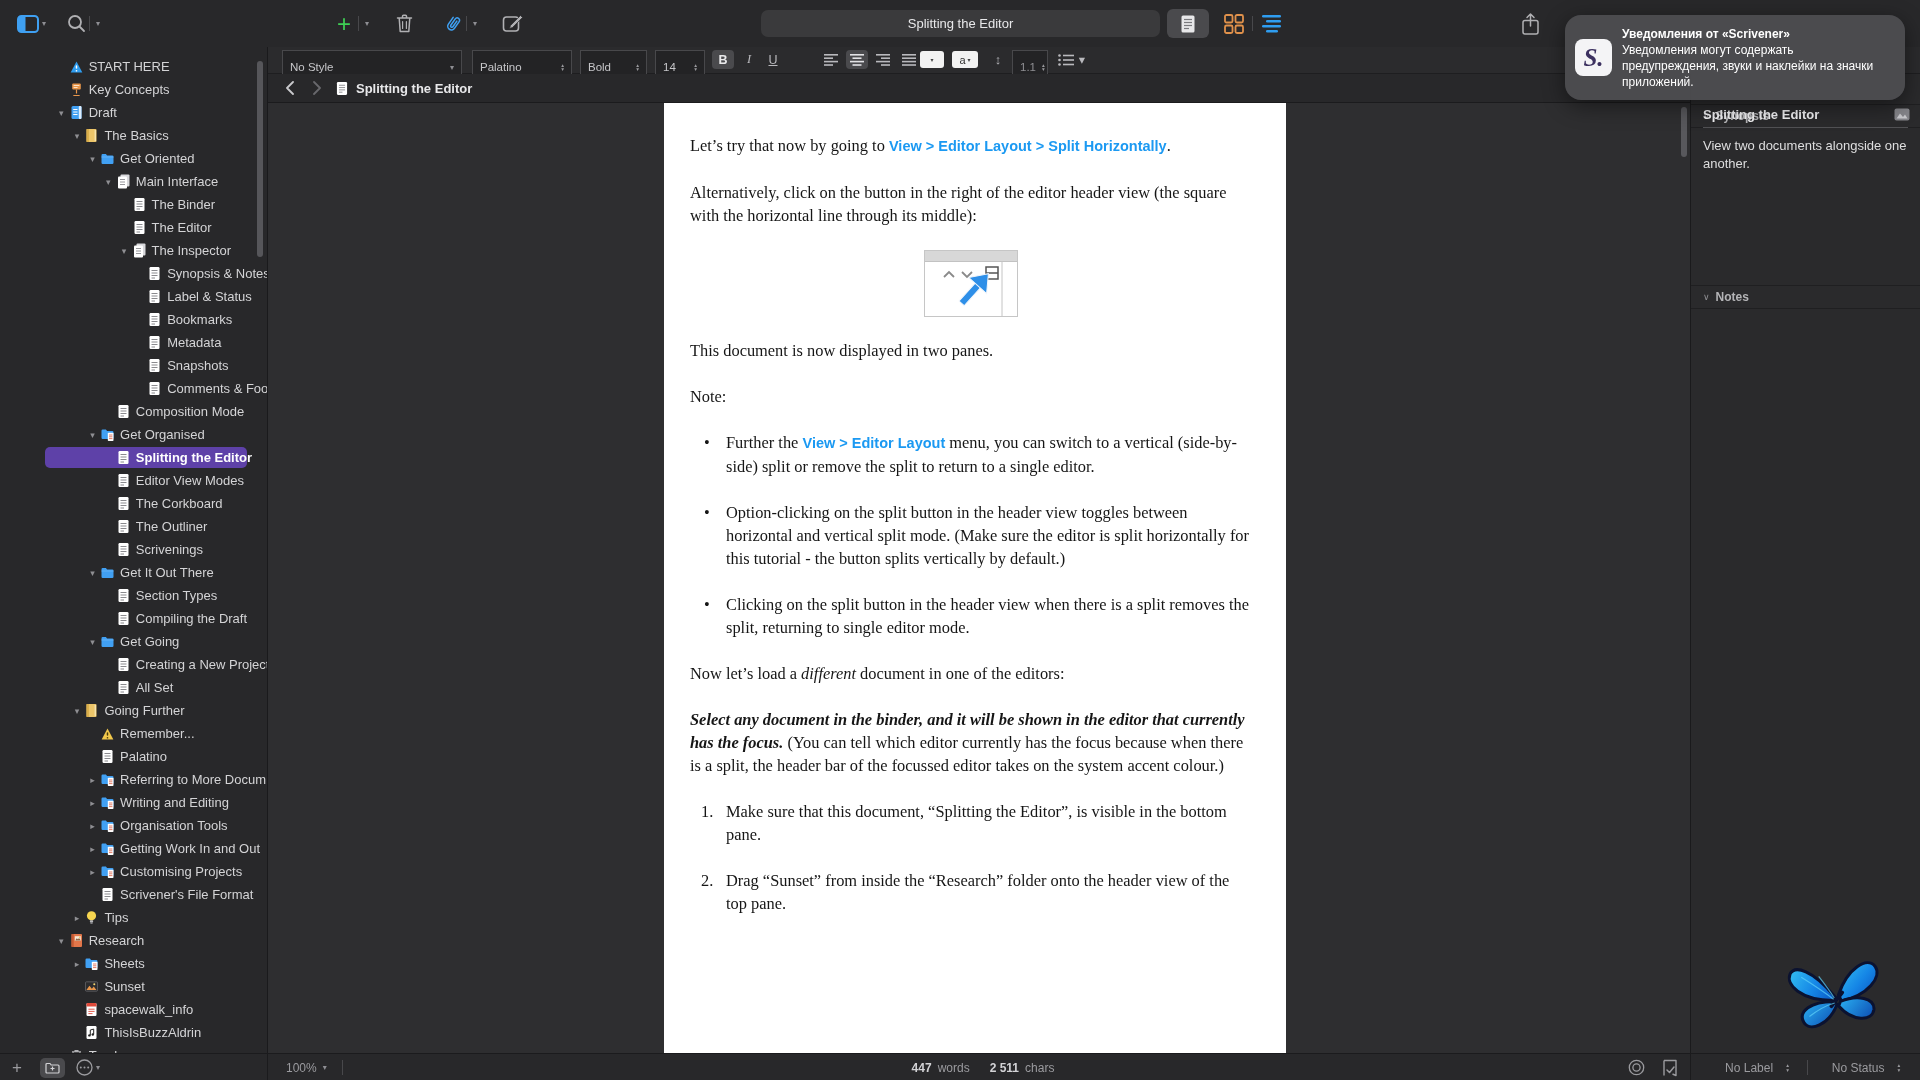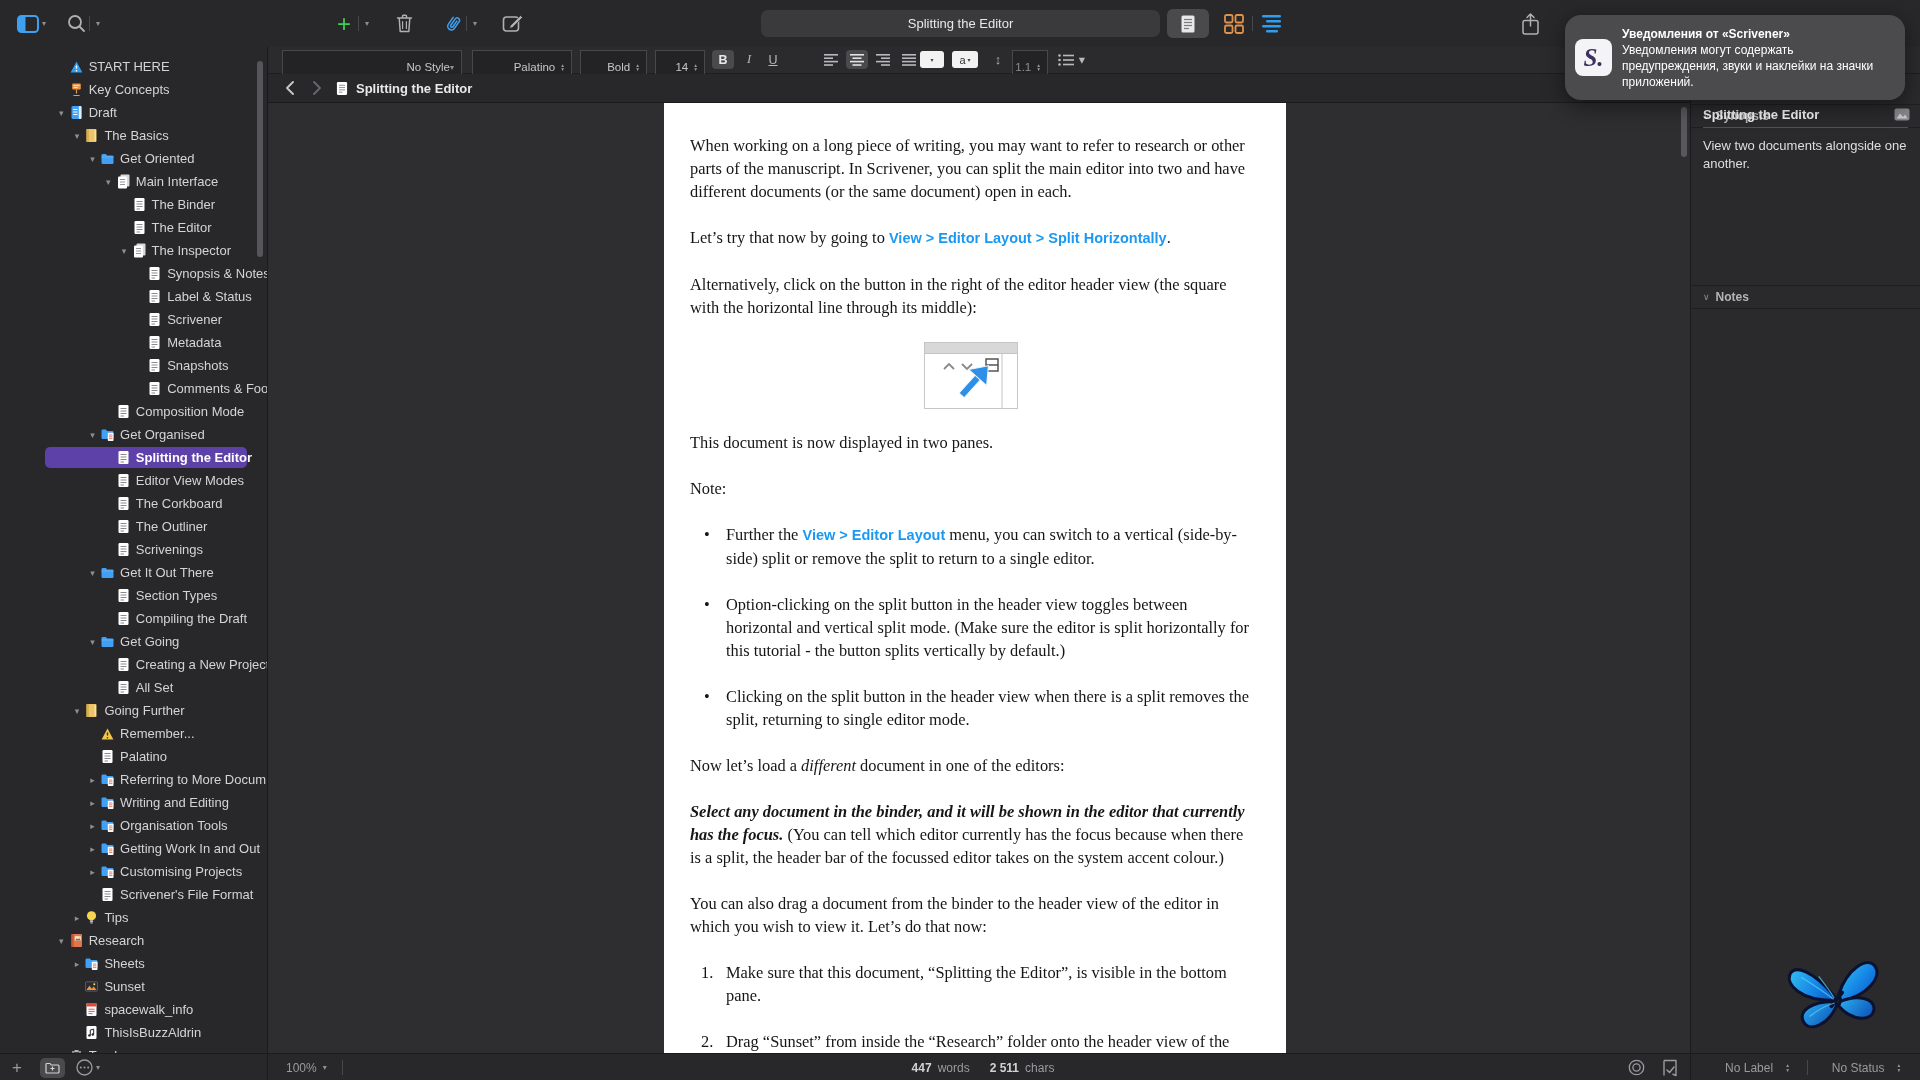--- a/index.html
+++ b/index.html
@@ -9,21 +9,21 @@
   #toolbar{position:absolute;left:0;top:0;width:1920px;height:47px;background:#28282a;border-bottom:1px solid #1b1b1d;}
   .tbtn{position:absolute;top:0;height:47px;display:flex;align-items:center;justify-content:center;}
   .chev{color:#8e8e93;font-size:8px;}
   .tdiv{position:absolute;top:16px;width:1px;height:15px;background:#48484b;}
   #title-pill{position:absolute;left:761px;top:10px;width:399px;height:27px;background:#3a3a3c;border-radius:7px;
       color:#e8e8ea;font-size:13px;display:flex;align-items:center;justify-content:center;}
   .viewbtn{position:absolute;top:9px;height:29px;display:flex;align-items:center;justify-content:center;border-radius:6px;}
   
   #formatbar{position:absolute;left:268px;top:47px;width:1652px;height:26px;background:#2b2b2d;border-bottom:1px solid #1e1e20;}
   .ffield{position:absolute;top:3px;height:34px;background:#232325;border:1px solid #48484b;border-radius:0;
-      color:#c6c6c9;font-size:11.5px;display:flex;align-items:center;padding:0 7px;box-sizing:border-box;justify-content:flex-end;}
+      color:#c6c6c9;font-size:11.5px;display:flex;align-items:center;padding:0 7px;box-sizing:border-box;justify-content:space-between;}
   .stp{display:flex;flex-direction:column;line-height:4.5px;font-size:5.5px;color:#9a9a9e;margin-left:6px;}
   .fbtn{position:absolute;top:3px;width:22px;height:19px;display:flex;align-items:center;justify-content:center;
       color:#b9b9bd;font-size:12.5px;border-radius:4px;}
   .fbtn.active{background:#4a4a4d;color:#e8e8ea;}
   .well{position:absolute;top:4px;height:17px;background:#f2f2f2;border-radius:3px;display:flex;align-items:center;
       justify-content:center;color:#333;font-size:11px;gap:2px;}
   .well .wchev{font-size:6px;color:#444;}
   
   #edheader{position:absolute;left:268px;top:74px;width:1652px;height:28px;background:#28282a;border-bottom:1px solid #1b1b1d;}
   #edheader .nav{position:absolute;top:0;height:28px;display:flex;align-items:center;font-size:15px;}
@@ -476,21 +476,21 @@
             <svg width="13" height="15" viewBox="0 0 13 15">
               <rect x="1.5" y="1" width="10" height="13" rx="1.2" fill="#fff"></rect>
               <g stroke="#8a8a8e" stroke-width="1">
                 <line x1="3.5" y1="4.5" x2="9.5" y2="4.5"></line>
                 <line x1="3.5" y1="7" x2="9.5" y2="7"></line>
                 <line x1="3.5" y1="9.5" x2="9.5" y2="9.5"></line>
                 <line x1="3.5" y1="12" x2="7" y2="12"></line>
               </g>
             </svg>
           </span>
-          <span class="slabel">Scrivener</span>
+          <span class="slabel">Bookmarks</span>
         </div>
         <div class="srow">
           <span style="flex: 0 0 98.2px;"></span>
           <span class="schev"></span>
           <span class="sicon">
             <svg width="13" height="15" viewBox="0 0 13 15">
               <rect x="1.5" y="1" width="10" height="13" rx="1.2" fill="#fff"></rect>
               <g stroke="#8a8a8e" stroke-width="1">
                 <line x1="3.5" y1="4.5" x2="9.5" y2="4.5"></line>
                 <line x1="3.5" y1="7" x2="9.5" y2="7"></line>
@@ -962,21 +962,20 @@
           </span>
           <span class="slabel">Trash</span>
         </div>
       </div>
   </div>
   <div id="sidebar-divider"></div>
   <div id="sidebar-scrollbar"></div>
 
   <div id="editor-area">
     <div id="page">
-        <p><span>When working on a long piece of writing, you may want to refer to research or other parts of the manuscript. In Scrivener, you can split the main editor into two and have different documents (or the same document) open in each.</span></p>
         <p><span>Let’s try that now by going to </span><span class="lnk">View &gt; Editor Layout &gt; Split Horizontally</span><span>.</span></p>
         <p><span>Alternatively, click on the button in the right of the editor header view (the square with the horizontal line through its middle):</span></p>
         <div class="shot-wrap"><span class="shot"><span class="bar"></span><svg style="position:absolute;left:0;top:10px;" width="92" height="55" viewBox="0 0 92 55">
               <line x1="77" y1="0" x2="77" y2="55" stroke="#c4c4c4" stroke-width="1"></line>
               <path d="M19 16l5-5 5 5" fill="none" stroke="#8a8a8a" stroke-width="1.8"></path>
               <path d="M37 11l5 5 5-5" fill="none" stroke="#8a8a8a" stroke-width="1.8"></path>
               <rect x="61" y="6" width="12" height="12" fill="#fff" stroke="#555" stroke-width="1.5"></rect>
               <line x1="61" y1="12" x2="73" y2="12" stroke="#555" stroke-width="1.5"></line>
               <g transform="rotate(42 46 32)" stroke="#f2f6fb" stroke-width="1">
                 <rect x="42.5" y="20" width="7" height="26" fill="#2e8fe8"></rect>
@@ -992,21 +991,20 @@
         <div class="doc-li">
           <span class="marker">•</span>
           <div class="li-body"><span>Option-clicking on the split button in the header view toggles between horizontal and vertical split mode. (Make sure the editor is split horizontally for this tutorial - the button splits vertically by default.)</span></div>
         </div>
         <div class="doc-li">
           <span class="marker">•</span>
           <div class="li-body"><span>Clicking on the split button in the header view when there is a split removes the split, returning to single editor mode.</span></div>
         </div>
         <p><span>Now let’s load a </span><span class="ital">different</span><span> document in one of the editors:</span></p>
         <p><span class="bold-ital">Select any document in the binder, and it will be shown in the editor that currently has the focus.</span><span> (You can tell which editor currently has the focus because when there is a split, the header bar of the focussed editor takes on the system accent colour.)</span></p>
-        <p><span>You can also drag a document from the binder to the header view of the editor in which you wish to view it. Let’s do that now:</span></p>
         <div class="doc-li">
           <span class="marker nm">1.</span>
           <div class="li-body"><span>Make sure that this document, “Splitting the Editor”, is visible in the bottom pane.</span></div>
         </div>
         <div class="doc-li">
           <span class="marker nm">2.</span>
           <div class="li-body"><span>Drag “Sunset” from inside the “Research” folder onto the header view of the top pane.</span></div>
         </div>
       </div>
     <div id="editor-scrollbar"></div>

